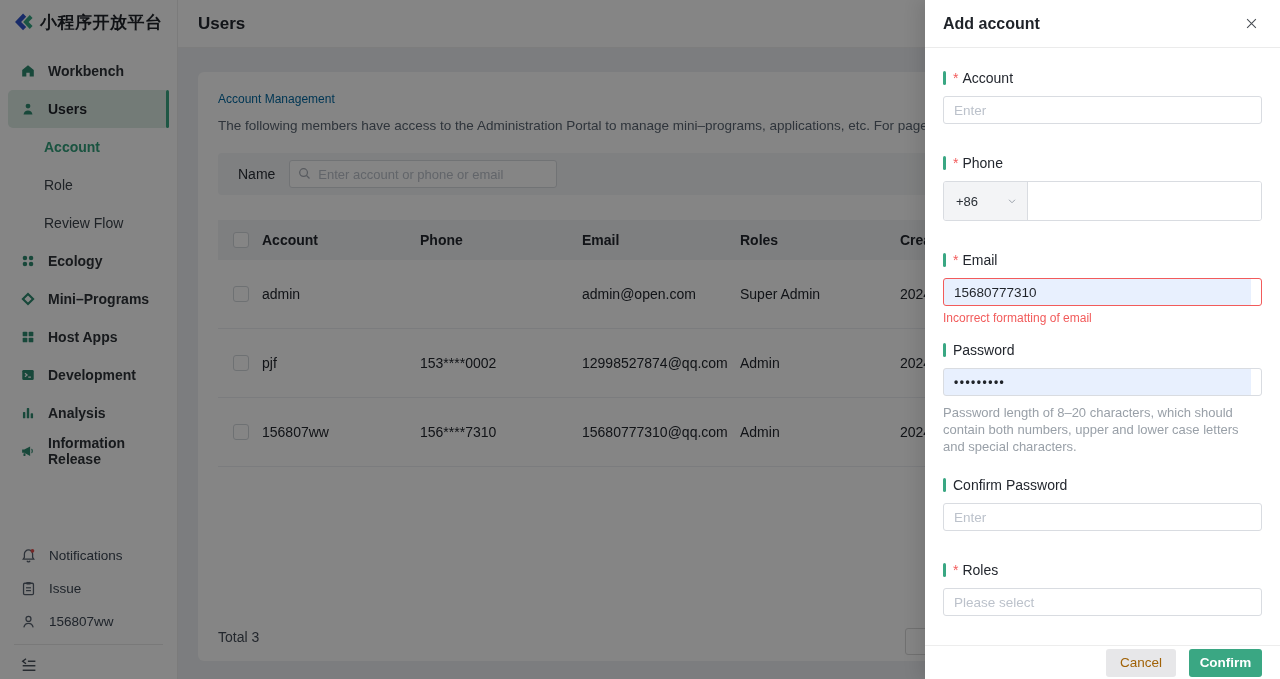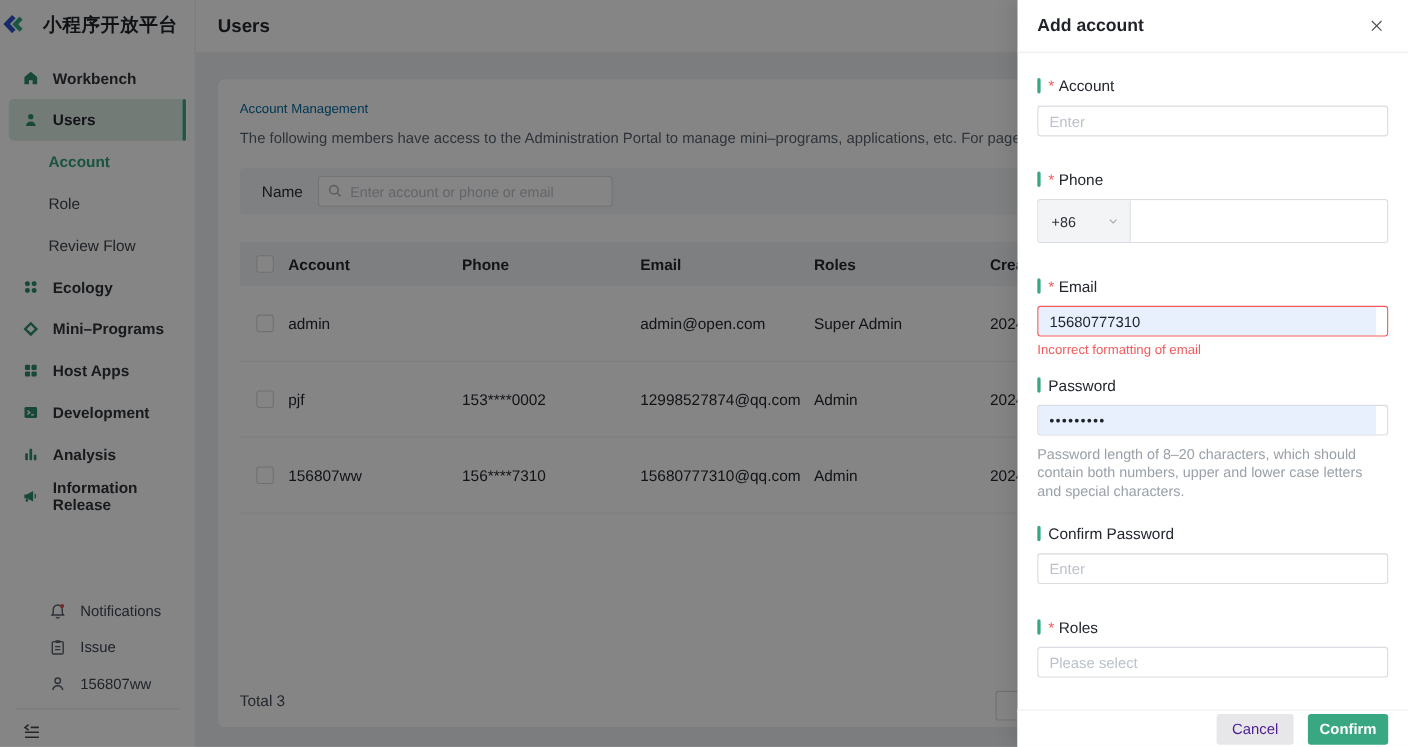--- a/index.html
+++ b/index.html
@@ -3,32 +3,32 @@
 <meta charset="utf-8">
 <style>
   * { margin:0; padding:0; box-sizing:border-box; }
   html,body { width:1280px; height:679px; }
   body { font-family:"Liberation Sans", sans-serif; }
   .stage { position:relative; width:1280px; height:679px; overflow:hidden; background:#eef0f3; color:#23272e; }
 
   
   .sidebar { position:absolute; left:0; top:0; width:178px; height:679px; background:#ffffff;
              border-right:1px solid #ebebeb; display:flex; flex-direction:column; z-index:1; }
-  .logo-row { height:44px; display:flex; align-items:center; gap:13px; flex:0 0 auto; }
+  .logo-row { height:44px; display:flex; align-items:center; padding-left:12px; gap:2px; flex:0 0 auto; }
   .logo-text { font-size:17px; font-weight:bold; color:#1f2329; letter-spacing:.5px; white-space:nowrap; }
   .nav { flex:0 0 auto; padding-top:8px; }
   .nav-item { position:relative; display:flex; align-items:center; height:38px; padding-left:20px;
               font-size:14px; color:#2e3338; cursor:pointer;font-weight:bold; }
   .nav-item .nicon { width:16px; height:16px; margin-right:12px; display:flex; align-items:center; }
   .nav-item.active { background:#dcebe4; border-radius:5px; margin:0 8px; padding-left:12px; font-weight:bold; color:#1f2329; }
   .nav-item.active .abar { position:absolute; right:0; top:0; width:3px; height:100%; border-radius:2px; background:#3aa783; }
   .nav-sub { display:flex; align-items:center; height:38px; padding-left:44px; font-size:14px; color:#3c434b; cursor:pointer; }
   .nav-sub.active { color:#33a07c; font-weight:bold; }
   .side-bottom { margin-top:auto; padding-bottom:0; }
-  .bitem { display:flex; align-items:center; height:33px; font-size:13.5px; color:#3c4653; cursor:pointer;margin-left:44px; }
+  .bitem { display:flex; align-items:center; height:33px; padding-left:20px; font-size:13.5px; color:#3c4653; cursor:pointer; }
   .bitem .nicon { width:17px; height:17px; margin-right:12px; }
   .side-div { height:1px; background:#e9e9e9; margin:6px 14px; }
   .collapse-row { height:28px; display:flex; align-items:center; padding-left:20px; cursor:pointer; }
 
   
   .main { position:absolute; left:178px; top:0; right:0; height:679px; }
   .page-header { height:48px; background:#ffffff; display:flex; align-items:center; padding-left:20px;
                  border-bottom:1px solid #f0f0f0; }
   .page-title { font-size:17px; font-weight:bold; color:#23272e; }
   .content { position:absolute; top:48px; left:0; right:0; bottom:0; background:#eef0f3; }
@@ -84,21 +84,21 @@
   .phone-input { flex:1; border:none; outline:none; padding:0 10px; font-size:13.5px; background:#fff; }
   .input-error { border-color:#f25b5b !important; }
   .autofill { background:linear-gradient(to right, #e8f0fe calc(100% - 10px), #ffffff calc(100% - 10px)); }
   .err-text { margin-top:5px; font-size:12px; color:#f25b5b; }
   .pw-value { font-size:12px; letter-spacing:1.5px; font-weight:bold; }
   .hint { margin-top:8px; width:302px; font-size:13px; line-height:1.32; color:#99a0a8; }
   .d-footer { position:absolute; bottom:0; left:0; right:0; height:34px; background:#fff;
               border-top:1px solid #ededed; display:flex; align-items:center; justify-content:flex-end;
               gap:13px; padding-right:18px; }
   .btn { height:28px; border:none; border-radius:3px; font-size:13.5px; cursor:pointer; font-family:inherit; }
-  .btn-cancel { width:70px; background:#e7e7e9; color:#4c1d95; }
+  .btn-cancel { width:70px; background:#e7e7e9; color:#a16207; }
   .btn-confirm { width:73px; background:#3aa783; color:#ffffff; font-weight:bold; }
 </style>
 </head>
 <body>
 
 <div class="stage">
 
   <aside class="sidebar">
     <div class="logo-row">
       <span style="display:flex;">

